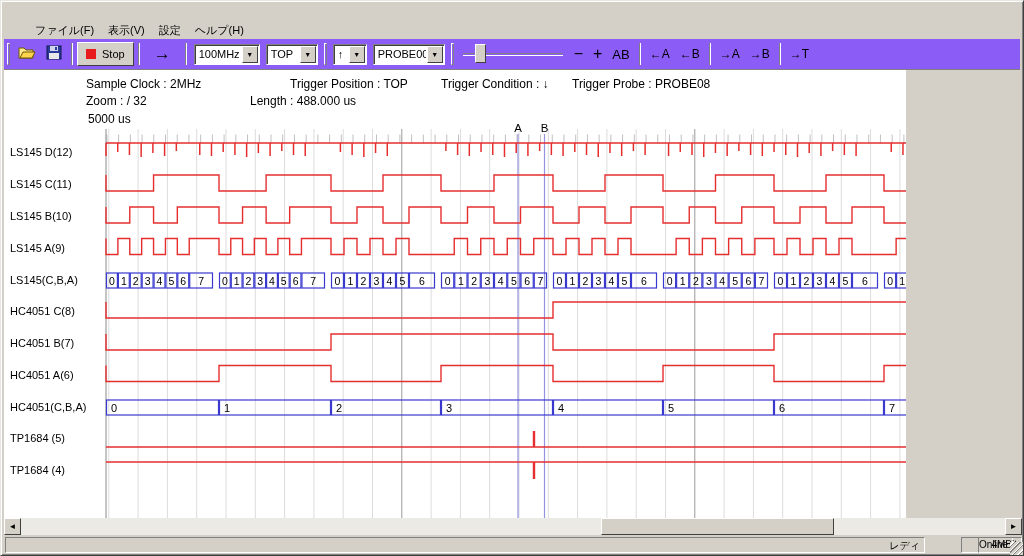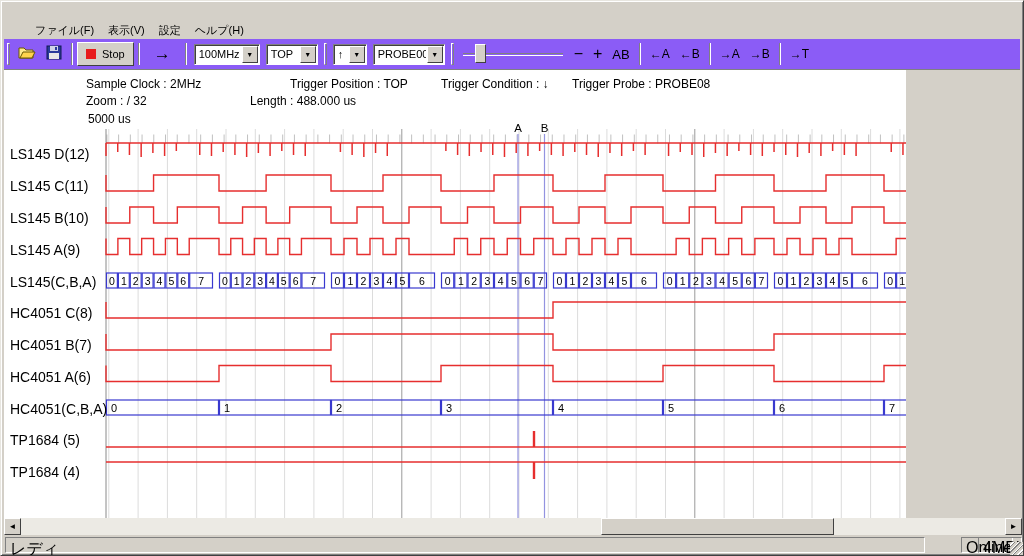--- a/index.html
+++ b/index.html
@@ -41,29 +41,29 @@
     border-top:1px solid #fff;border-left:1px solid #fff;border-right:1px solid #404040;border-bottom:1px solid #404040;
     font-size:7px;line-height:16px;text-align:center;}
   #slider{position:relative;width:100px;height:22px;margin:0 6px;}
   #slider .track{position:absolute;left:0;right:0;top:10px;height:3px;border-top:1px solid #808080;border-bottom:1px solid #fff;}
   #slider .handle{position:absolute;left:12px;top:1px;width:11px;height:19px;background:#d4d0c8;
     border-top:1px solid #fff;border-left:1px solid #fff;border-right:1px solid #404040;border-bottom:1px solid #404040;}
   
   #client{position:absolute;left:3px;top:69px;width:902px;height:448px;background:#fff;overflow:hidden;}
   .infotext{position:absolute;font-size:12px;white-space:nowrap;}
   #plot-svg{position:absolute;left:0;top:0;}
-  .sig-label{position:absolute;left:6px;width:96px;height:15px;font-size:14px;color:#000;white-space:nowrap;}
+  .sig-label{position:absolute;left:6px;width:96px;height:15px;font-size:11px;color:#000;white-space:nowrap;}
   
   #hscroll{position:absolute;left:3px;top:517px;width:1018px;height:17px;background:#eceae4;}
   .sb-btn{position:absolute;top:0;width:17px;height:17px;background:#d4d0c8;text-align:center;line-height:16px;font-size:8px;
     border-top:1px solid #fff;border-left:1px solid #fff;border-right:1px solid #404040;border-bottom:1px solid #404040;}
   #sb-thumb{position:absolute;left:597px;top:0;width:233px;height:17px;background:#d4d0c8;
     border-top:1px solid #fff;border-left:1px solid #fff;border-right:1px solid #404040;border-bottom:1px solid #404040;}
   
-  #statusbar{position:absolute;left:3px;top:535px;width:1018px;height:18px;background:#d4d0c8;font-size:16px;}
+  #statusbar{position:absolute;left:3px;top:535px;width:1018px;height:18px;background:#d4d0c8;font-size:10px;text-align:right;}
   .panel{position:absolute;top:1px;height:16px;border-top:1px solid #808080;border-left:1px solid #808080;
     border-right:1px solid #fff;border-bottom:1px solid #fff;padding:1px 4px;white-space:nowrap;}
   #grip-corner{position:absolute;right:0;bottom:0;width:13px;height:13px;
     background:repeating-linear-gradient(135deg,#d4d0c8 0 2px,#fff 2px 3px,#808080 3px 4px);}
 </style>
 </head>
 <body>
 
 <div id="win">
 

